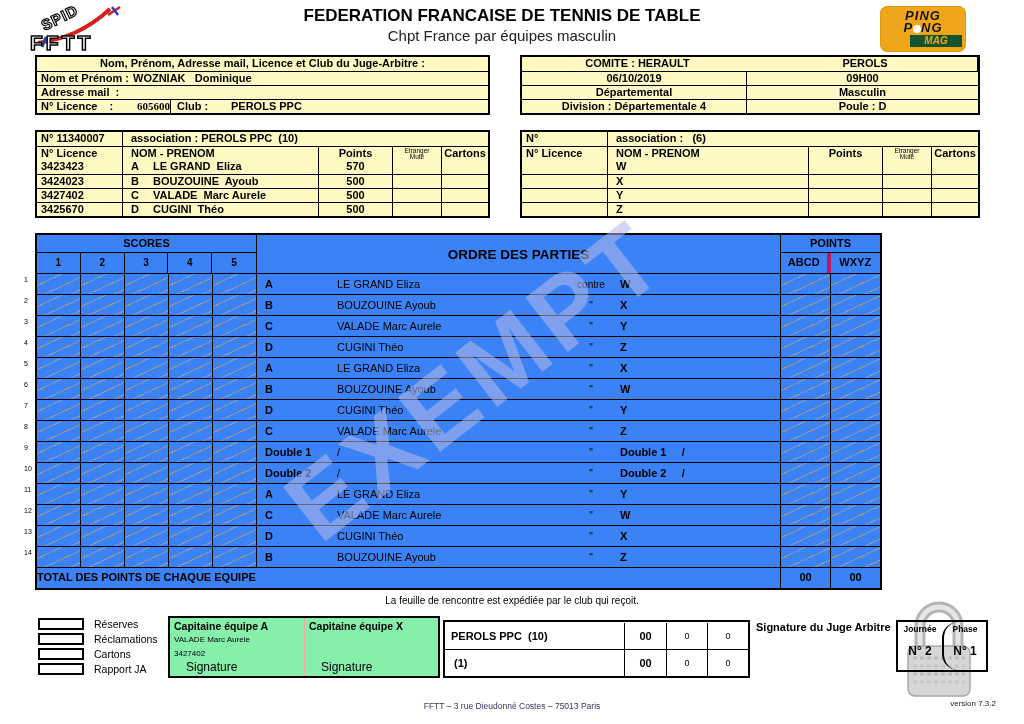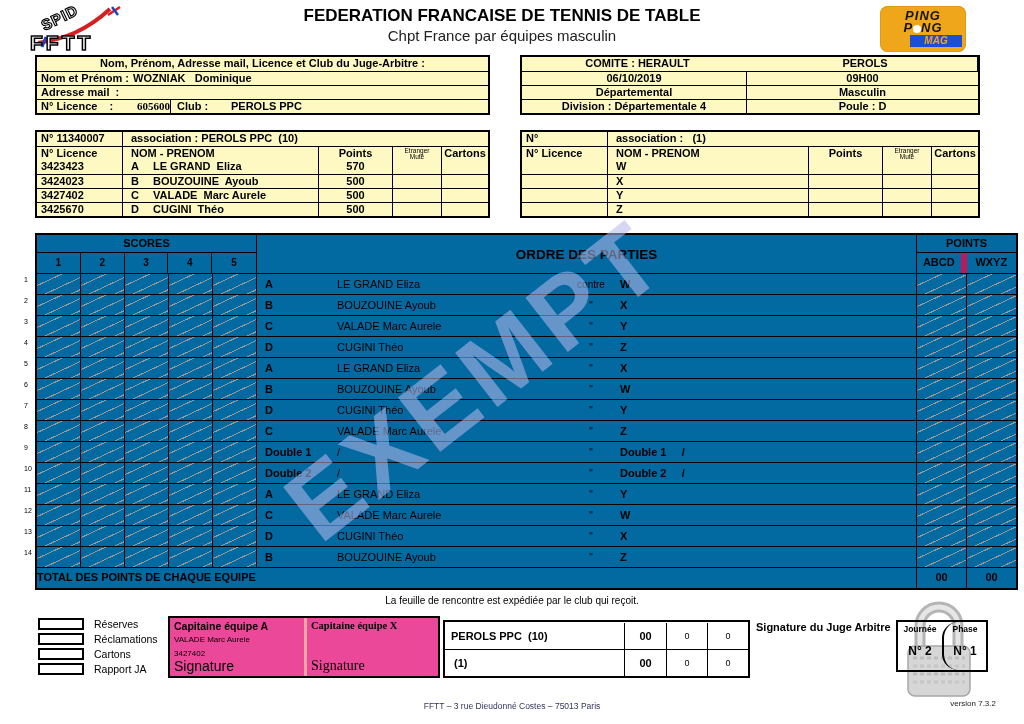--- a/index.html
+++ b/index.html
@@ -12,21 +12,21 @@
   .fftt-word { position:absolute; left:6px; top:28px; font-size:21px; font-weight:bold; letter-spacing:3px; color:#fff; -webkit-text-stroke:1.5px #000; }
   .spid-swoosh { position:absolute; left:0; top:0; }
 
   .title-block { position:absolute; left:232px; top:6px; width:540px; text-align:center; }
   .title-main { font-size:17px; font-weight:bold; }
   .title-sub { font-size:15px; color:#222; margin-top:1px; }
 
   .logo-ppm { position:absolute; left:880px; top:6px; width:86px; height:46px; background:#f0a61a; border-radius:8px; padding-top:4px; box-shadow:0 0 0 1px #e09b12 inset; }
   .ppm-line { text-align:center; font-style:italic; font-weight:bold; font-size:13px; line-height:12px; color:#151515; letter-spacing:1px; }
   .ppm-ball { display:inline-block; width:8px; height:8px; background:#fff; border-radius:50%; vertical-align:-1px; }
-  .ppm-mag { display:block; margin:1px 4px 0 30px; background:#1d4ed8; color:#f0a61a; font-style:italic; font-weight:bold; font-size:10px; line-height:12px; text-align:center; padding:0 1px; }
+  .ppm-mag { display:block; margin:1px 4px 0 30px; background:#14532d; color:#f0a61a; font-style:italic; font-weight:bold; font-size:10px; line-height:12px; text-align:center; padding:0 1px; }
 
   
   .tbl { position:absolute; border:2px solid #000; background:#fef9c3; font-size:11px; font-weight:bold; }
   .judge-table { left:35px; top:55px; width:455px; }
   .j-row { height:14px; line-height:13px; border-top:1px solid #000; display:flex; white-space:pre; }
   .j-row:first-child { border-top:none; justify-content:center; }
   .j-label { padding-left:4px; width:96px; }
   .j-lic-group { width:134px; border-right:1px solid #000; display:flex;gap:16px; }
   .j-lic-value { flex:1; text-align:center;font-family:Liberation Serif, serif; }
   .j-club-group { flex:1; display:flex; }
@@ -48,32 +48,32 @@
   .rc { border-left:1px solid #000; overflow:hidden; }
   .rc:first-child { border-left:none; }
   .rc-lic { width:85px; padding-left:4px; }
   .rc-name { flex:1; padding-left:8px; }
   .r-letter { display:inline-block; width:22px; }
   .rc-pts { width:74px; text-align:center; }
   .rc-etr { width:49px; text-align:center; font-weight:normal; font-size:6.5px; line-height:6px; padding-top:1px; }
   .rc-car { width:47px; text-align:center; }
 
   
-  .main-table { position:absolute; left:35px; top:233px; width:983px; border:2px solid #000; background:#0369a1; }
+  .main-table { position:absolute; left:35px; top:233px; width:847px; border:2px solid #000; background:#3b82f6; }
   .m-head { display:flex; border-bottom:1px solid #000; }
   .mh-left { width:220px; border-right:1px solid #000; }
   .mh-scores { height:18px; line-height:17px; text-align:center; font-weight:bold; font-size:11px; border-bottom:1px solid #000; }
   .mh-nums { display:flex; height:20px; }
   .mh-num { width:44px; line-height:19px; text-align:center; font-weight:bold; font-size:10px; border-right:1px solid #000; }
   .mh-num:last-child { border-right:none; }
   .mh-ordre { flex:1; display:flex; align-items:center; justify-content:center; font-weight:bold; font-size:13.5px; }
   .mh-right { width:100px; border-left:1px solid #000; }
   .mh-points { height:18px; line-height:17px; text-align:center; font-weight:bold; font-size:11px; border-bottom:1px solid #000; }
   .mh-pcols { display:flex; height:20px; }
-  .mh-pcol { width:50px; line-height:19px; text-align:center; font-weight:bold; font-size:11px; border-right:6px solid #be185d; }
+  .mh-pcol { width:50px; line-height:19px; text-align:center; font-weight:bold; font-size:11px; border-right:4px solid #be185d; }
   .mh-pcol:last-child { border-right:none; }
 
   .m-row { position:relative; display:flex; height:21px; border-bottom:1px solid #000; }
   .m-num { position:absolute; left:-13px; top:2px; font-size:7px; color:#000; }
   .hatch { background-image:repeating-linear-gradient(155deg, transparent 0 10px, #999 10px 11px); }
   .m-sc { width:44px; border-right:1px solid #000; }
   .m-mid { flex:1; display:flex; align-items:center; white-space:pre; }
   .m-letter { width:80px; padding-left:8px; font-weight:bold; font-size:11px; }
   .m-name { width:225px; font-size:11px; }
   .m-vs { width:58px; text-align:center; font-size:10px; }
@@ -90,27 +90,27 @@
   .watermark { position:absolute; left:185px; top:325px; width:580px; height:110px; line-height:110px; text-align:center; font-size:100px; font-weight:bold; letter-spacing:6px; color:#b6baeb; opacity:0.55; transform:rotate(-38deg); z-index:40; pointer-events:none; }
 
   
   .notice { position:absolute; left:0; top:595px; width:1024px; text-align:center; font-size:10px; }
 
   .checks { position:absolute; left:38px; top:617px; }
   .check-row { display:flex; align-items:center; height:14px; margin-bottom:1px; }
   .check-box { width:46px; height:12px; border:2px solid #000; background:#fff; }
   .check-label { margin-left:10px; font-size:10.5px; }
 
-  .cap-box { position:absolute; left:168px; top:616px; width:272px; height:62px; border:2px solid #000; display:flex; background:#ec4899; }
+  .cap-box { position:absolute; left:168px; top:616px; width:272px; height:62px; border:2px solid #000; display:flex; background:#86efac; }
   .cap-col { position:relative; width:50%; }
-  .cap-col + .cap-col { border-left:3px solid #fca5a5;font-family:Liberation Serif, serif; }
+  .cap-col + .cap-col { border-left:1px solid #fca5a5; }
   .cap-title { position:absolute; left:4px; top:2px; font-size:10.5px; font-weight:bold; }
   .cap-name { position:absolute; left:4px; top:17px; font-size:8px; }
   .cap-lic { position:absolute; left:4px; top:31px; font-size:8px; }
-  .cap-sig { position:absolute; left:4px; bottom:2px; font-size:14px; }
+  .cap-sig { position:absolute; left:16px; bottom:2px; font-size:12px; }
 
   .res-table { position:absolute; left:443px; top:620px; width:307px; height:58px; border:2px solid #000; background:#fff; }
   .res-row { display:flex; height:27px; line-height:26px;align-items:flex-end; }
   .res-row + .res-row { border-top:1px solid #000; }
   .res-team { flex:1; padding-left:6px; font-size:11px; font-weight:bold; white-space:pre; }
   .res-pts { width:42px; border-left:1px solid #000; text-align:center; font-weight:bold; font-size:11px; }
   .res-c { width:41px; border-left:1px solid #000; text-align:center; font-size:9px; }
 
   .judge-sig { position:absolute; left:756px; top:621px; font-size:11px; font-weight:bold; }
 
@@ -207,21 +207,21 @@
         <div class="r-row"><div class="rc rc-lic">3423423</div><div class="rc rc-name"><span class="r-letter">A</span><span>LE GRAND  Eliza</span></div><div class="rc rc-pts">570</div><div class="rc rc-etr"></div><div class="rc rc-car"></div></div>
         <div class="r-row"><div class="rc rc-lic">3424023</div><div class="rc rc-name"><span class="r-letter">B</span><span>BOUZOUINE  Ayoub</span></div><div class="rc rc-pts">500</div><div class="rc rc-etr"></div><div class="rc rc-car"></div></div>
         <div class="r-row"><div class="rc rc-lic">3427402</div><div class="rc rc-name"><span class="r-letter">C</span><span>VALADE  Marc Aurele</span></div><div class="rc rc-pts">500</div><div class="rc rc-etr"></div><div class="rc rc-car"></div></div>
         <div class="r-row"><div class="rc rc-lic">3425670</div><div class="rc rc-name"><span class="r-letter">D</span><span>CUGINI  Théo</span></div><div class="rc rc-pts">500</div><div class="rc rc-etr"></div><div class="rc rc-car"></div></div>
       </div>
   </div>
 
   <div class="tbl roster team-x">
     <div class="r-row">
       <div class="rc rc-lic">N°</div>
-      <div class="rc rc-name" style="flex:1">association :   (1)</div>
+      <div class="rc rc-name" style="flex:1">association :   (6)</div>
     </div>
     <div class="r-row">
       <div class="rc rc-lic">N° Licence</div>
       <div class="rc rc-name">NOM - PRENOM</div>
       <div class="rc rc-pts">Points</div>
       <div class="rc rc-etr"><span>Etranger</span><br><span>Muté</span></div>
       <div class="rc rc-car">Cartons</div>
     </div>
     <div id="team-x-body">
         <div class="r-row"><div class="rc rc-lic"></div><div class="rc rc-name"><span class="r-letter">W</span><span></span></div><div class="rc rc-pts"></div><div class="rc rc-etr"></div><div class="rc rc-car"></div></div>

